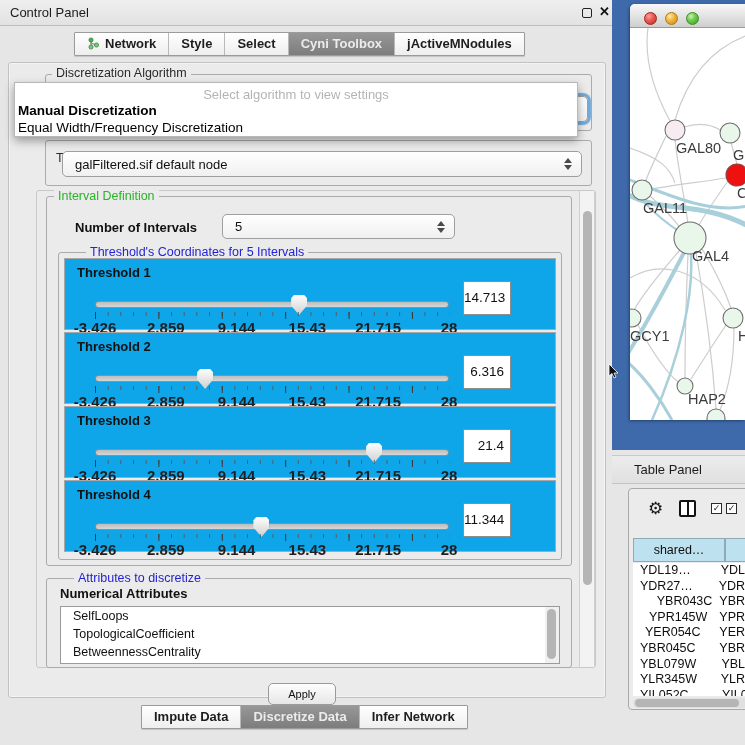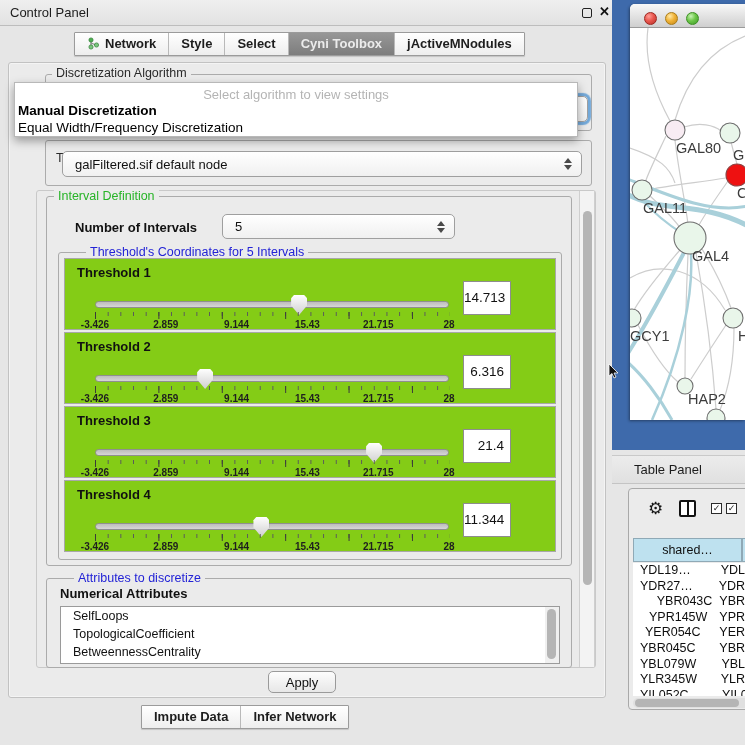--- a/index.html
+++ b/index.html
@@ -31,37 +31,37 @@
 
   .focus-ring { box-shadow:0 0 1px 3px rgba(94,158,214,.85); }
 
   
   .popup { left:14px; top:82px; width:564px; height:55px; background:#ffffff; border:1px solid #b8b8b8; box-shadow:0 4px 9px rgba(0,0,0,.35); z-index:30; }
   .popup .ph { position:absolute; left:0; right:0; top:4px; text-align:center; color:#b4b4b4; font-size:13px; }
   .popup .opt { position:absolute; left:3px; font-size:13.5px; color:#000; }
   .popup .opt.b { font-weight:bold; }
 
   
-  .t-box { position:absolute; left:6px; width:492px; height:72px; border:1px solid #a8a8a8; background:#84cc16; }
+  .t-box { position:absolute; left:6px; width:492px; height:72px; border:1px solid #a8a8a8; background:#0ea5e9; }
   .t-label { position:absolute; left:12px; top:6px; font-size:13px; font-weight:bold; color:#111; }
   .t-track { position:absolute; left:30px; top:42px; width:354px; height:7px; border:1px solid #8f8f8f; border-radius:4px; background:linear-gradient(#bdbdbd,#d6d6d6); }
   .t-thumb { position:absolute; top:-7px; width:16px; height:20px; background:linear-gradient(#fefefe,#cfcfcf); clip-path:polygon(18% 0,82% 0,100% 16%,100% 52%,50% 100%,0 52%,0 16%); filter:drop-shadow(0 0 1px #777); }
   .t-ticks-min { position:absolute; left:30px; top:53px; width:355px; height:4px; background:linear-gradient(to right,#5a5a5a 0 1px,transparent 1px); background-size:3.571% 100%; }
   .t-ticks-maj { position:absolute; left:30px; top:53px; width:355px; height:7px; background:linear-gradient(to right,#3a3a3a 0 1px,transparent 1px); background-size:17.857% 100%; }
   .t-scale { position:absolute; left:30px; top:60px; width:354px; height:12px; }
-  .t-scale span { position:absolute; transform:translateX(-50%); font-size:10px; font-weight:600; color:#1f1f1f; white-space:nowrap; }
+  .t-scale span { position:absolute; transform:translateX(-50%); font-size:15px; font-weight:600; color:#1f1f1f; white-space:nowrap; }
   .t-value { position:absolute; left:398px; top:22px; width:48px; height:34px; background:#ffffff; border:1px solid #8d8d8d; font-size:13.5px; color:#111; text-align:right; padding:8px 6px 0 0; }
 
   .scrollbar-v { background:#f3f3f3; border-left:1px solid #cfcfcf; border-right:1px solid #cfcfcf; }
   .scroll-thumb { position:absolute; background:#b5b5b5; border-radius:5px; }
 
   .listbox { position:absolute; background:#fff; border:1px solid #9a9a9a; overflow:hidden; }
   .listbox li { list-style:none; font-size:12.5px; color:#111; padding:2px 0 2px 12px; }
 
-  .push-btn { position:absolute; background:linear-gradient(#fdfdfd,#e7e7e7); border:1px solid #9a9a9a; border-radius:5px; font-size:13px; color:#111; text-align:center; }
+  .push-btn { position:absolute; background:linear-gradient(#fdfdfd,#e7e7e7); border:1px solid #9a9a9a; border-radius:5px; font-size:11px; color:#111; text-align:center;margin-top:12px; }
 
   
   .net-frame { left:612px; top:0; width:133px; height:450px; background:#3e6aab; }
   .net-window { left:630px; top:4px; width:115px; height:416px; background:#fff; border-radius:5px 0 0 0; overflow:hidden; box-shadow:-1px 1px 3px rgba(0,0,0,.4); }
   .net-titlebar { position:absolute; left:0; top:0; right:0; height:24px; background:linear-gradient(#f8f8f8,#cfcfcf); border-bottom:1px solid #9a9a9a; }
   .light { position:absolute; top:8px; width:13px; height:13px; border-radius:50%; }
   .light.red { background:radial-gradient(circle at 35% 30%, #ff9d97, #e9574e 45%, #b8312a); border:0.5px solid #9c2721;}
   .light.yellow { background:radial-gradient(circle at 35% 30%, #ffe9a8, #f0b236 45%, #c4871a); border:0.5px solid #a97c18;}
   .light.green { background:radial-gradient(circle at 35% 30%, #c8f3b4, #6cc648 45%, #3d9b28); border:0.5px solid #3c8f24;}
 
@@ -243,20 +243,23 @@
   </ul>
 <div class="abs scrollbar-v" style="left:545px; top:607px; width:14px; height:56px; border:none; background:#f0f0f0;">
   <div class="scroll-thumb" style="left:2px; top:2px; width:9px; height:50px;"></div>
 </div>
 
 <button class="push-btn" style="left:268px; top:671px; width:68px; height:22px;">Apply</button>
 
 <div class="abs seg" style="left:141px; top:705px;">
   <div class="tab">
       <span>Impute Data</span>
+    </div>
+  <div class="tab active">
+      <span>Discretize Data</span>
     </div>
   <div class="tab">
       <span>Infer Network</span>
     </div>
 </div>
 
 <div class="abs net-frame"></div>
 <div class="abs net-window">
   <div class="net-titlebar">
     <div class="light red" style="left:14px;"></div>
@@ -323,21 +326,21 @@
 <div class="abs tp-header"></div>
 <div class="abs tp-title">Table Panel</div>
 
 <div class="abs tp-box"></div>
 <div class="abs tp-toolbar-icon" style="left:648px; top:498px; font-size:17px;">⚙</div>
 <div class="abs col-icon" style="left:679px; top:500px;"></div>
 <div class="abs chk-icon" style="left:711px; top:503px;">✓</div>
 <div class="abs chk-icon" style="left:726px; top:503px;">✓</div>
 
 <div class="abs tp-headrow" style="left:633px; top:538px;">
-  <div class="tp-hcell" style="width:109px;">shared…</div>
+  <div class="tp-hcell" style="width:92px;">shared…</div>
   <div class="tp-hcell" style="width:113px; text-align:left; padding-left:42px;">n</div>
 </div>
 <div class="abs tp-rows" id="tp-rows" style="left:633px; top:563px; width:119px; height:133px;">
     <div class="tp-row">
       <span style="width: 82px; padding-left: 7px;">YDL19…</span>
       <span style="padding-left: 7px;">YDL1</span>
     </div>
     <div class="tp-row">
       <span style="width: 82px; padding-left: 7px;">YDR27…</span>
       <span style="padding-left: 7px;">YDR2</span>

